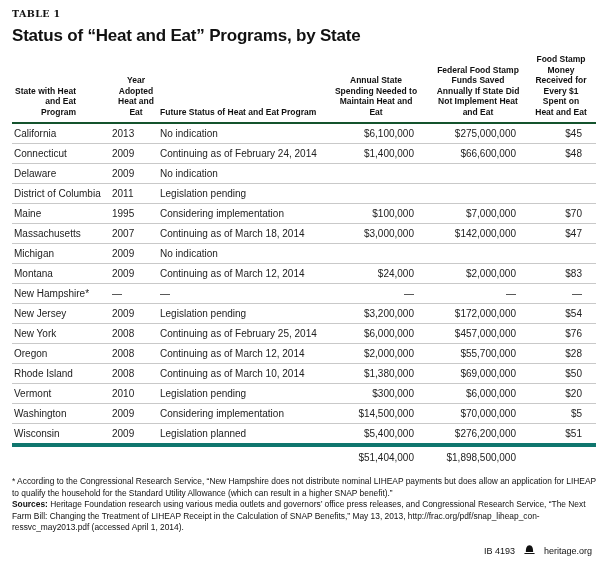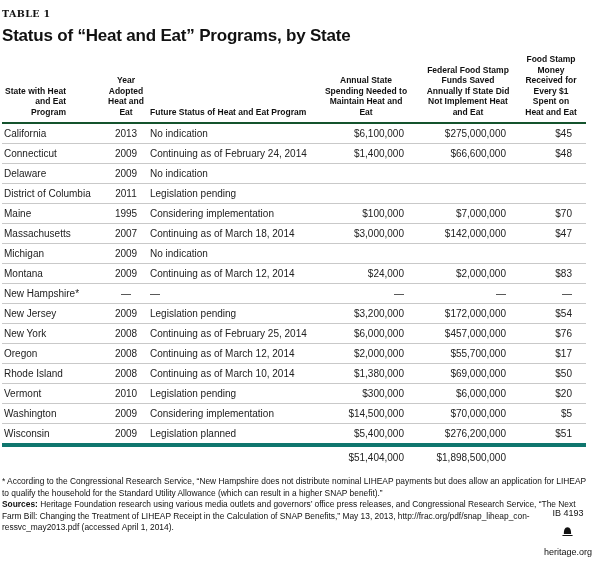--- a/index.html
+++ b/index.html
@@ -4,21 +4,21 @@
 <style>
   html, body { margin: 0; padding: 0; }
   body {
     width: 600px; height: 570px;
     background: #ffffff;
     font-family: "Liberation Sans", sans-serif;
     color: #1a1a1a;
     position: relative;
     overflow: hidden;
   }
-  .page { padding: 8px 8px 0 2px; position: relative; height: 562px; box-sizing: border-box; }
+  .page { padding: 8px 8px 0 12px; position: relative; height: 562px; box-sizing: border-box; }
 
   .table-label {
     font-family: "DejaVu Serif", serif;
     font-weight: bold;
     font-size: 9.5px;
     letter-spacing: 0.4px;
     color: #111;
   }
   .page-title {
     font-size: 17px;
@@ -66,21 +66,21 @@
   td {
     font-size: 10px;
     line-height: 11px;
     padding: 4px 0;
     border-bottom: 1px solid #c9c9c9;
     color: #222;
     white-space: nowrap;
     overflow: hidden;
   }
   td.c0 { text-align: left; padding-left: 2px; }
-  td.c1 { text-align: center; }
+  td.c1 { }
   td.c2 { text-align: left; }
   td.c3 { text-align: right; padding-right: 20px; }
   td.c4 { text-align: right; padding-right: 18px; }
   td.c5 { text-align: right; padding-right: 14px; }
   tbody tr:last-child td { border-bottom: 4px solid #0f766e; }
   tfoot td { border-bottom: none; padding-top: 5px; }
 
   .footnotes {
     margin-top: 9px;
     font-size: 8.4px;
@@ -93,21 +93,20 @@
 
   .footer {
     position: absolute;
     bottom: 5px;
     right: 8px;
     display: flex;
     align-items: center;
     gap: 8px;
     font-size: 9px;
     color: #111;
-    flex-direction: column;
   }
   .bell { display: inline-block; }
 </style>
 </head>
 <body>
 
 <div class="page">
 
   <div class="table-label">TABLE 1</div>
   <div class="page-title">Status of “Heat and Eat” Programs, by State</div>
@@ -219,21 +218,21 @@
           <td class="c3">$6,000,000</td>
           <td class="c4">$457,000,000</td>
           <td class="c5">$76</td>
         </tr>
         <tr>
           <td class="c0">Oregon</td>
           <td class="c1">2008</td>
           <td class="c2">Continuing as of March 12, 2014</td>
           <td class="c3">$2,000,000</td>
           <td class="c4">$55,700,000</td>
-          <td class="c5">$17</td>
+          <td class="c5">$28</td>
         </tr>
         <tr>
           <td class="c0">Rhode Island</td>
           <td class="c1">2008</td>
           <td class="c2">Continuing as of March 10, 2014</td>
           <td class="c3">$1,380,000</td>
           <td class="c4">$69,000,000</td>
           <td class="c5">$50</td>
         </tr>
         <tr>

